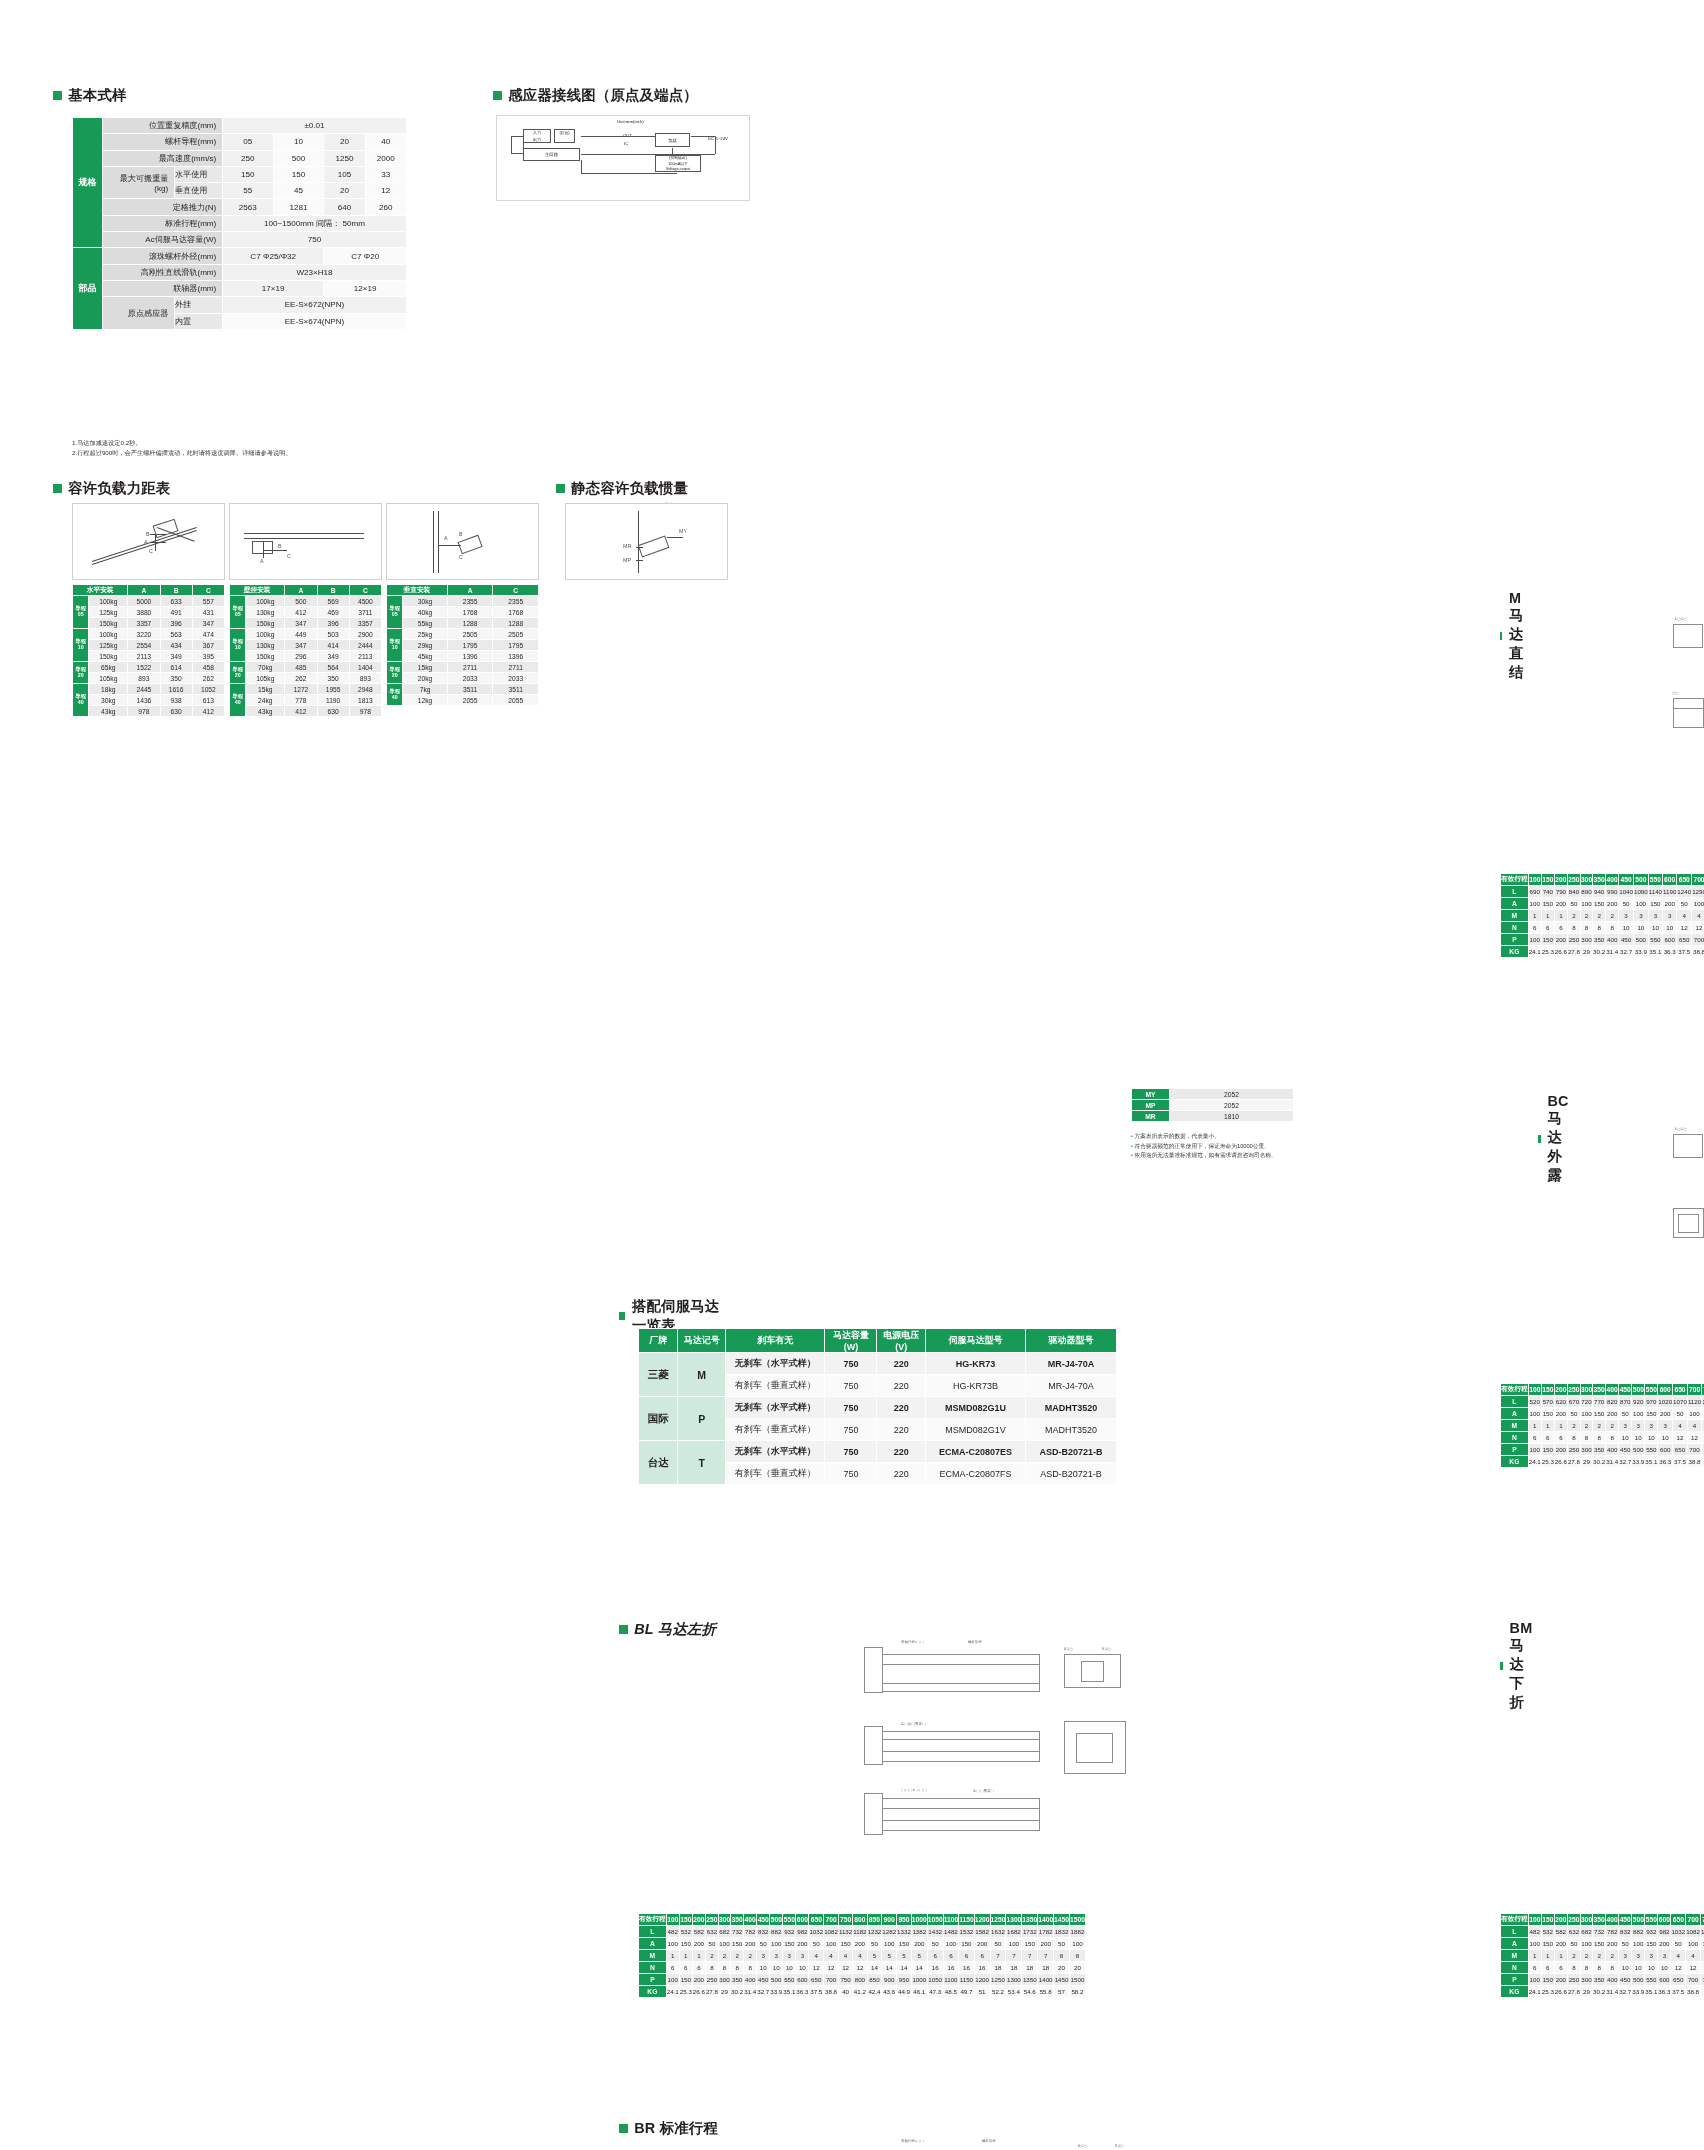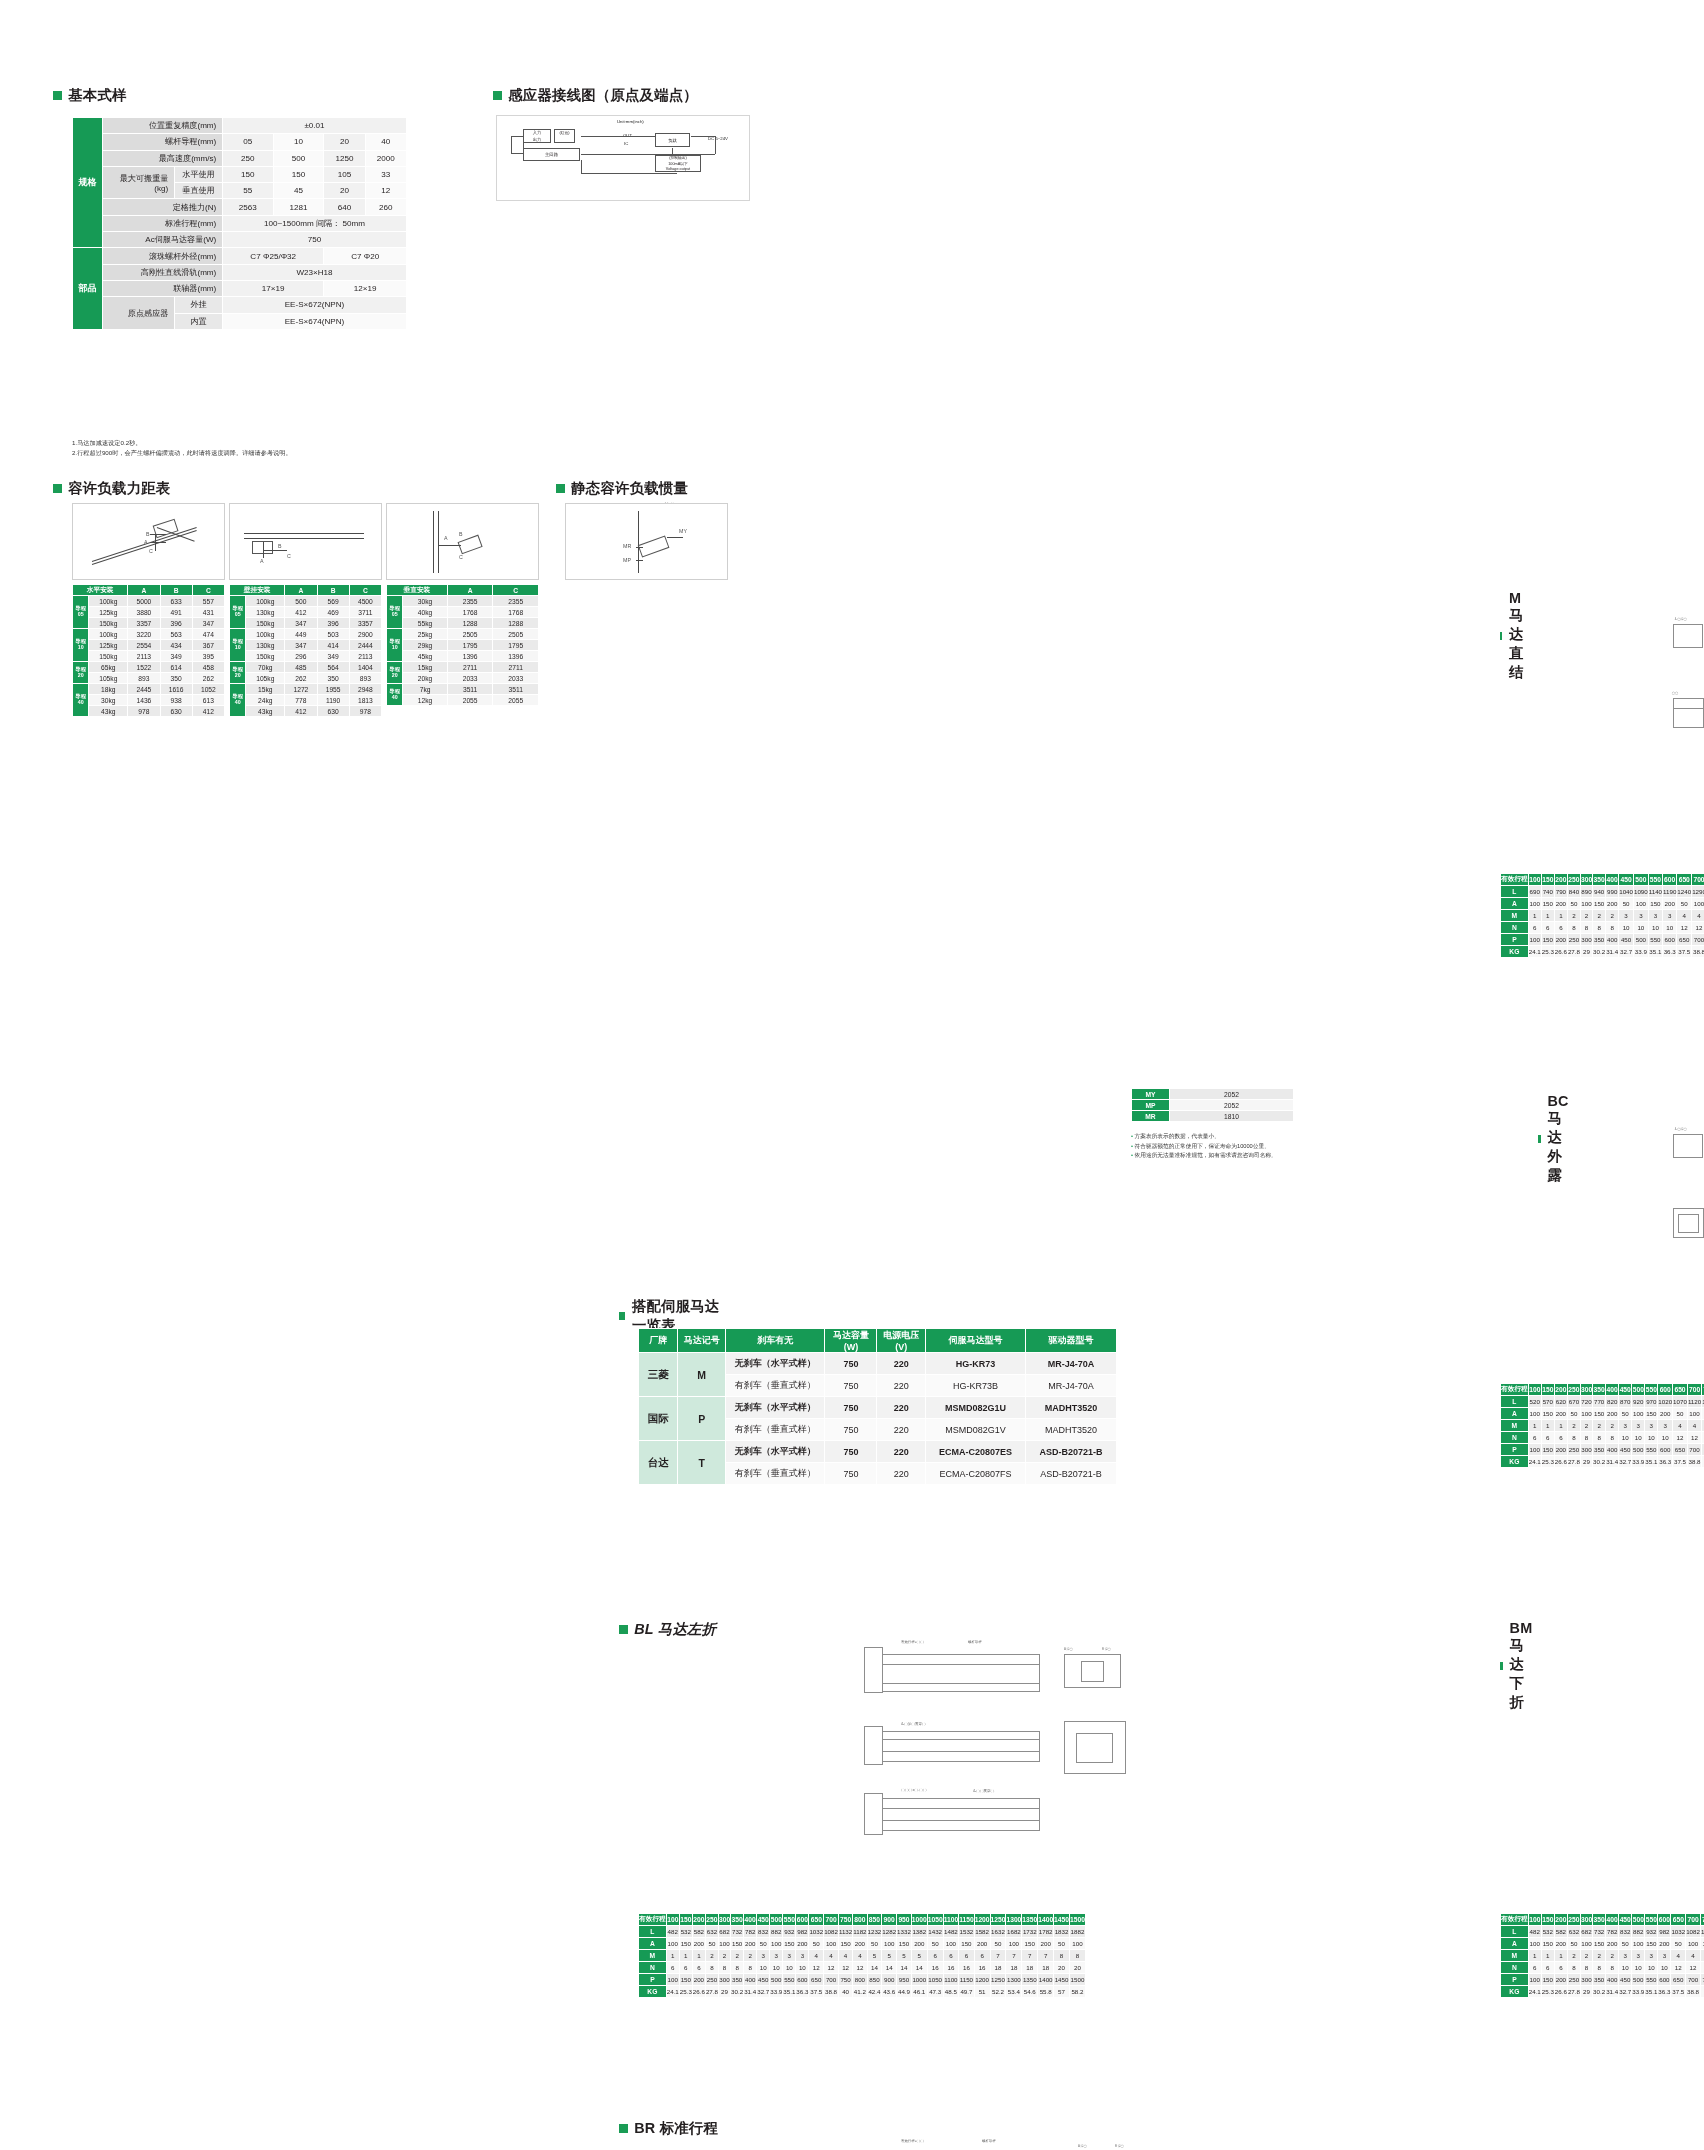--- a/index.html
+++ b/index.html
@@ -19,21 +19,21 @@
 
   
   table { border-collapse: collapse; }
   td, th { padding:0; }
 
   
   .spec { width:335px; font-size:8.1px; }
   .spec td { border:0.5px solid #ffffff; height:16.3px; text-align:center; vertical-align:middle; }
   .spec .cat { background:#169a55; color:#fff; font-weight:bold; width:30px; font-size:9px; }
   .spec .lbl { background:#dcdcdc; color:#231f20; text-align:right; padding-right:5.7px; font-weight:normal; }
-  .spec .lbl2 { background:#e8e8e8; color:#231f20; text-align:center; }
+  .spec .lbl2 { background:#e8e8e8; color:#231f20; text-align:left; }
   .spec .val { background:#f1f1f1; }
   .spec .valw { background:#fafafa; }
   .note { font-size:6.2px; color:#333; line-height:1.6; margin-top:3.8px; }
 
   
   .loadbox { border:0.5px solid #cfcfcf; background:#fff; }
   .lt { font-size:6.7px; }
   .lt td, .lt th { border:0.5px solid #fff; height:11px; text-align:center; }
   .lt .hdr { background:#169a55; color:#fff; font-weight:bold; }
   .lt .rowlbl { background:#169a55; color:#fff; font-size:5.3px; line-height:1.05; width:16.3px; font-weight:bold; }

